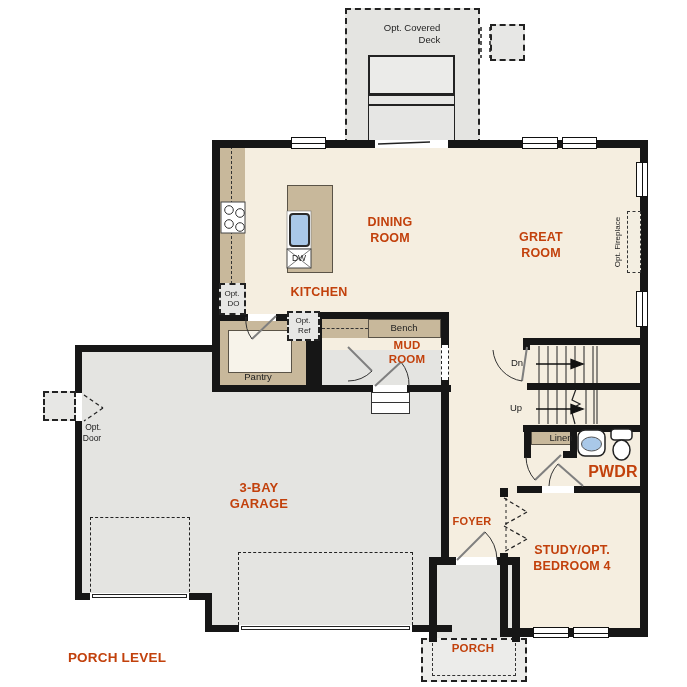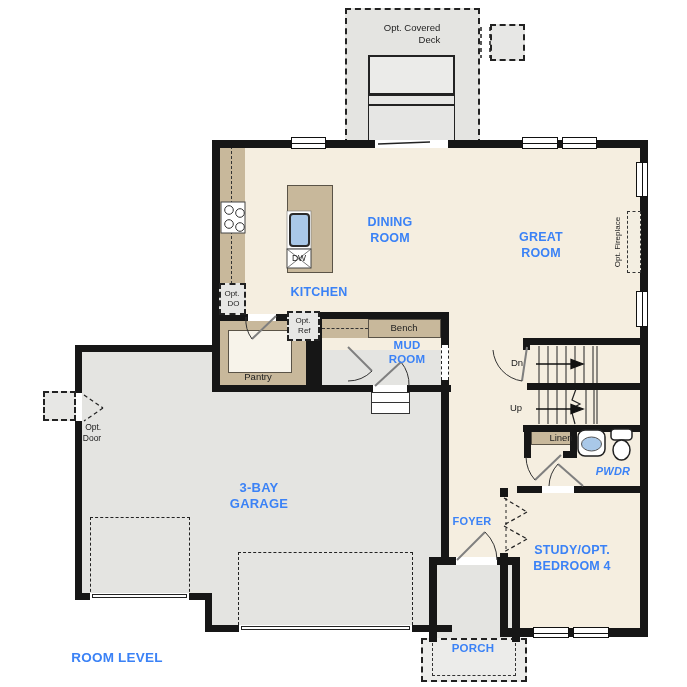--- a/index.html
+++ b/index.html
@@ -13,21 +13,21 @@
   .floor { position:absolute; background:var(--floor,#f5eee0); }
   .hard { position:absolute; background:var(--hardscape,#e4e4e1); }
   .tan { position:absolute; background:var(--cabinet_tan,#c8b89b); }
   .opt-box { position:absolute; background:var(--optional_fill,#e7e7e5); border:2px dashed #222; }
   .gap { position:absolute; background:#fff; }
   .win { position:absolute; background:#fff; border:1px solid #111; }
   .win i { position:absolute; left:0; right:0; top:50%; border-top:1px solid #111; }
   .winv i { left:50%; top:0; bottom:0; border-left:1px solid #111; border-top:none; }
   .lbl {
     position:absolute; transform:translate(-50%,-50%);
-    font-weight:bold; font-size:12px; color:#3b82f6; text-align:center;
+    font-weight:bold; font-size:12px; color:#c2410c; text-align:center;
     white-space:pre-line; line-height:1.25; letter-spacing:.2px;
   }
   .sm { font-weight:normal; font-size:9.5px; color:#222; letter-spacing:0;text-align:right; }
   .vert {
     writing-mode:vertical-rl; transform:translate(-50%,-50%) rotate(180deg);
     white-space:nowrap;
   }
   svg.overlay { position:absolute; left:0; top:0; }
 </style>
 </head>
@@ -266,29 +266,29 @@
 ROOM</div>
   <div class="lbl" style="left:319px;top:293px;font-size:12.5px;text-align:center;">KITCHEN</div>
   <div class="lbl" style="left:407px;top:352px;font-size:11.5px;">MUD
 ROOM</div>
   <div class="lbl" style="left:259px;top:496px;font-size:13px;">3-BAY
 GARAGE</div>
   <div class="lbl" style="left:472px;top:522px;font-size:11px;">FOYER</div>
   <div class="lbl" style="left:473px;top:648px;font-size:11.5px;">PORCH</div>
   <div class="lbl" style="left:572px;top:559px;font-size:12.5px;">STUDY/OPT.
 BEDROOM 4</div>
-  <div class="lbl" style="left:613px;top:472px;font-size:11px;font-style:italic;">PWDR</div>
+  <div class="lbl" style="left:613px;top:472px;font-size:16px;">PWDR</div>
   <div class="lbl sm" style="left:258px;top:377px;">Pantry</div>
   <div class="lbl sm" style="left:404px;top:328px;">Bench</div>
   <div class="lbl sm" style="left:550px;top:438px;margin-left:11px;">Linen</div>
   <div class="lbl sm" style="left:299px;top:258px;font-size:8.5px;">DW</div>
   <div class="lbl sm" style="left:232px;top:299px;font-size:8px;">Opt.
 DO</div>
   <div class="lbl sm" style="left:303px;top:326px;font-size:8px;">Opt.
 Ref</div>
   <div class="lbl sm" style="left:92px;top:433px;font-size:8.5px;">Opt.
 Door</div>
   <div class="lbl sm vert" style="left:618px;top:242px;font-size:8px;">Opt. Fireplace</div>
   <div class="lbl sm" style="left:517px;top:363px;">Dn</div>
   <div class="lbl sm" style="left:516px;top:408px;">Up</div>
-  <div class="lbl" style="left:117px;top:658px;font-size:13.5px;">ROOM LEVEL</div>
+  <div class="lbl" style="left:117px;top:658px;font-size:13.5px;">PORCH LEVEL</div>
 
 </div>
 
 </body></html>

